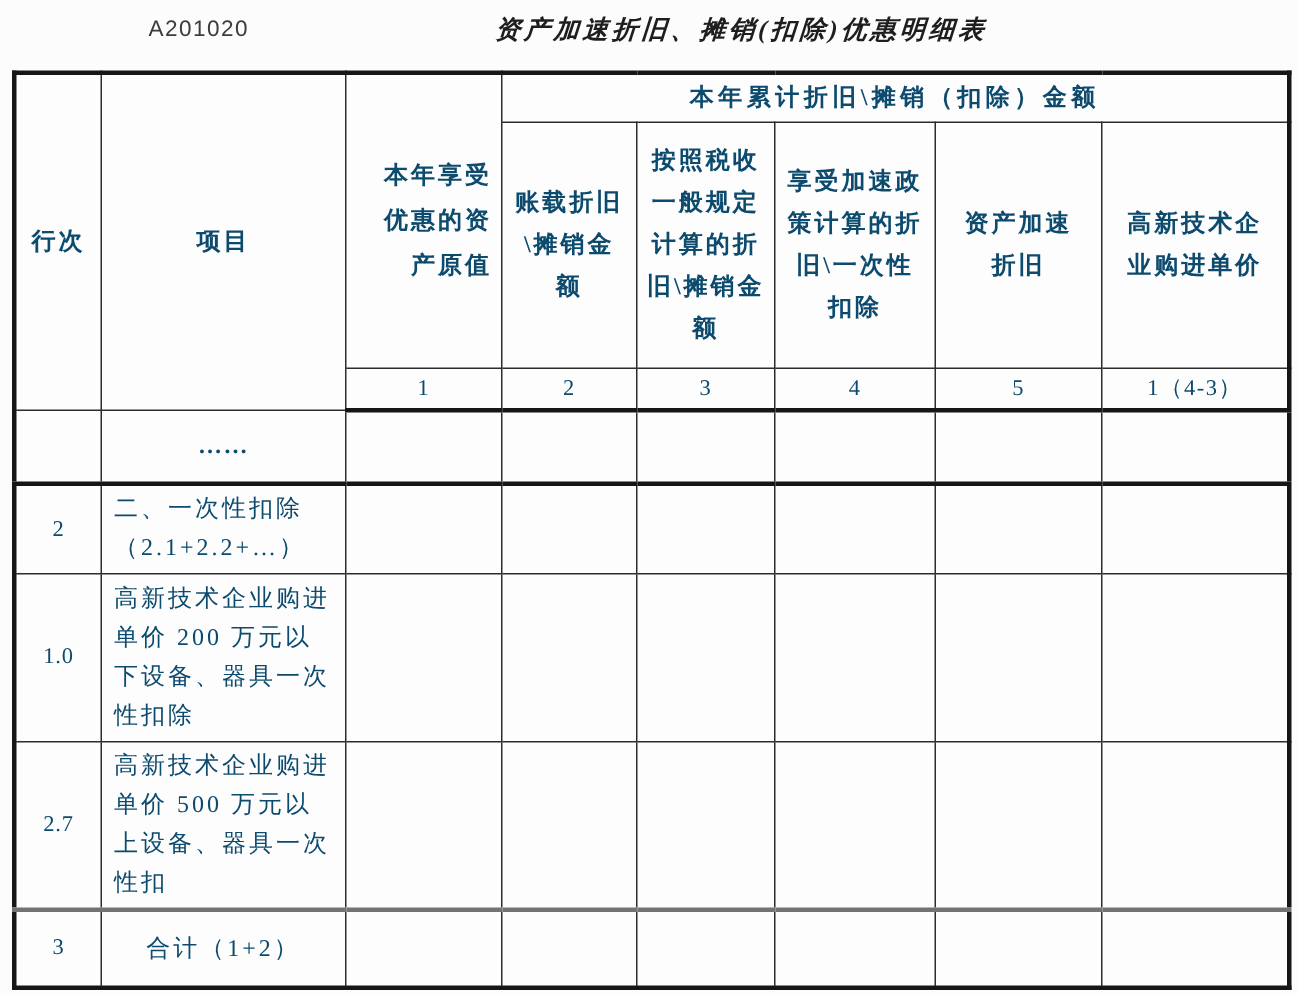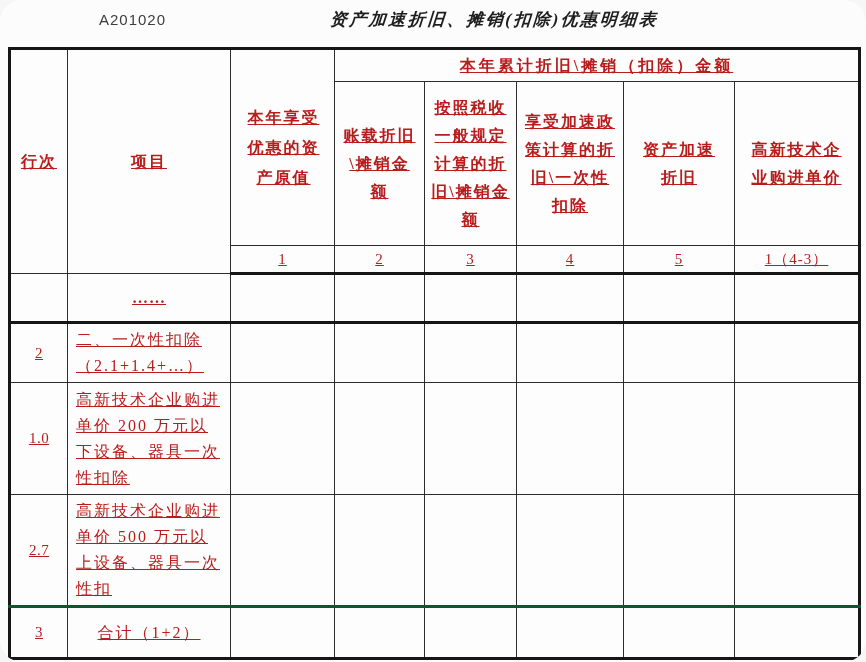--- a/index.html
+++ b/index.html
@@ -7,21 +7,20 @@
   body {
     width: 866px; height: 662px;
     background: #f6f6f6;
     font-family: "Liberation Serif", "DejaVu Serif", serif;
   }
   .canvas {
     position: relative;
     width: 866px; height: 662px;
     background: #fcfcfc;
     overflow: hidden;
-    border-radius: 22px;
   }
   
   .top-strip { position: relative; height: 47px; }
   .form-code {
     position: absolute; left: 99px; top: 11px;
     font-size: 15px; letter-spacing: 1px; color: #3d3d3d;
     font-family: "Liberation Sans", "DejaVu Sans", sans-serif;
   }
   .form-title {
     position: absolute; left: 330px; top: 8px;
@@ -37,43 +36,42 @@
     width: 850px;
     margin-left: 8px;
     border: 3px solid #161616;
     background: #fdfdfd;
   }
   td {
     border: 1px solid #2c2c2c;
     text-align: center;
     vertical-align: middle;
     font-size: 16px;
-    color: #b91c1c;
+    color: #0c4a6e;
     padding: 2px 6px;
     word-break: break-all;
     line-height: 27px;
     letter-spacing: 2px;
-    text-decoration: underline;
   }
   
   tr.r-group  { height: 30px; }
   tr.r-sub    { height: 164px; }
   tr.r-num    { height: 28px; }
   tr.r-dots   { height: 49px; }
   tr.r-2      { height: 59px; }
   tr.r-21     { height: 112px; }
   tr.r-22     { height: 108px; }
   tr.r-3      { height: 52px; }
   
   tr.r-num  td { border-bottom: 3px solid #161616; }
   tr.r-dots td { border-bottom: 3px solid #161616; }
-  tr.r-22   td { border-bottom: 3px solid #14532d; }
+  tr.r-22   td { border-bottom: 3px solid #737373; }
   
   .c-asset {
-    text-align: center;
+    text-align: right;
     letter-spacing: 6px;
     line-height: 30px;
     padding: 0 6px 0 8px;
   }
   .c-group { letter-spacing: 3px; font-weight: 600; }
   .c-colhead { font-weight: 600; letter-spacing: 2px; }
   .c-sub { line-height: 28px; letter-spacing: 2px; }
   .c-sub5 { padding: 0 16px; }
   .c-sub6 { padding: 0 12px; }
   .c-num { font-size: 15px; letter-spacing: 1px; line-height: 20px; font-family: "Liberation Serif", serif; }
@@ -134,21 +132,21 @@
       <td></td>
       <td></td>
       <td></td>
       <td></td>
       <td></td>
       <td></td>
     </tr>
 
     <tr class="r-2">
       <td class="c-rowno">2</td>
-      <td class="c-item-left">二、一次性扣除（2.1+1.4+…）</td>
+      <td class="c-item-left">二、一次性扣除（2.1+2.2+…）</td>
       <td></td>
       <td></td>
       <td></td>
       <td></td>
       <td></td>
       <td></td>
     </tr>
 
     <tr class="r-21">
       <td class="c-rowno">1.0</td>

